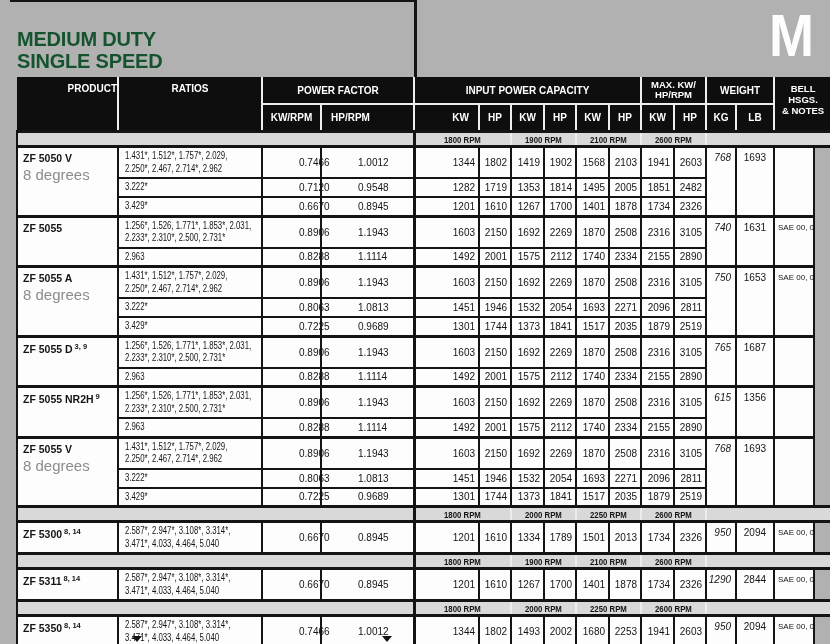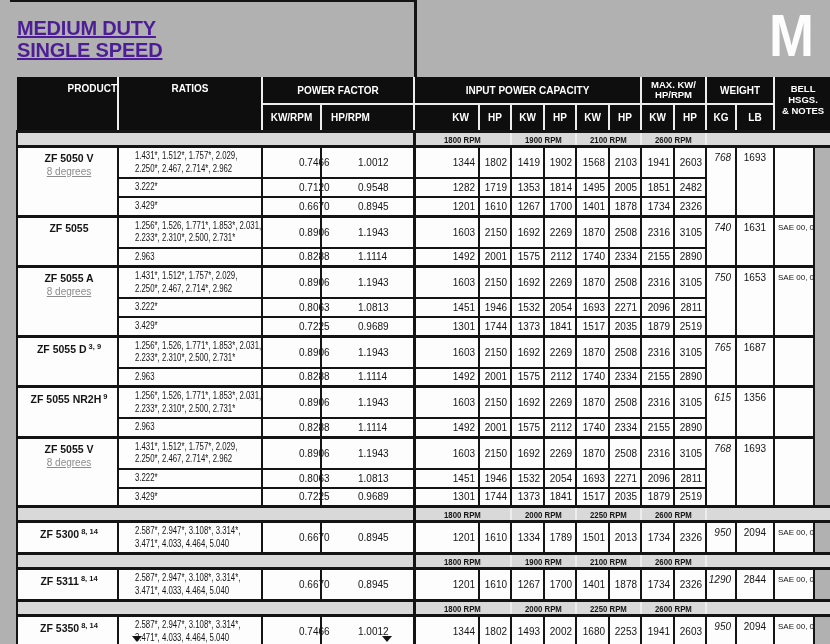--- a/index.html
+++ b/index.html
@@ -5,22 +5,22 @@
   html,body { margin:0; padding:0; }
   body {
     width:830px; height:644px; position:relative; overflow:hidden;
     background:#b1b1b1; font-family:"Liberation Sans", sans-serif;
     -webkit-font-smoothing:antialiased;
   }
   
   .top-rule  { position:absolute; left:10px; top:0; width:406px; height:2px; background:#141414; }
   .vert-rule { position:absolute; left:414px; top:0; width:3px; height:78px; background:#141414; }
   .page-title {
-    position:absolute; left:17px; top:17px; color:#4c1d95; font-weight:bold;
-    font-size:20px; line-height:22px; letter-spacing:-0.2px;text-decoration:underline;
+    position:absolute; left:17px; top:28px; color:#14532d; font-weight:bold;
+    font-size:20px; line-height:22px; letter-spacing:-0.2px;
   }
   .tab-letter {
     position:absolute; right:16px; top:6px; color:#fdfdfd; font-weight:bold;
     font-size:60px; line-height:60px; transform:scaleX(0.9); transform-origin:right top;
   }
   .tri { position:absolute; top:636px; width:0; height:0;
          border-left:5px solid transparent; border-right:5px solid transparent;
          border-top:6px solid #141414; }
   .tri.t1 { left:132px; } .tri.t2 { left:382px; }
 
@@ -40,25 +40,25 @@
   .th-sub    { height:25px; vertical-align:middle; border-top:2px solid #ededed;
                border-left:2px solid #ededed; }
   .th-hprpm  { text-align:left; padding-left:9px; }
   .th-kw1    { text-align:right; padding-right:9px; }
 
   
   tbody td { border:2px solid #141414; background:#fdfdfd; vertical-align:middle; }
   tbody td.gend { border-bottom-width:3px; }
   tbody tr.r2 { height:31px; } tbody tr.r1 { height:19px; }
 
-  .c-prod { text-align:center; vertical-align:top; padding:4px 2px 0 5px; }
+  .c-prod { text-align:left; vertical-align:top; padding:4px 2px 0 5px; }
   .prod-name { font-weight:bold; font-size:10.5px; white-space:nowrap; }
   .prod-sup  { font-size:7.5px; font-weight:bold; margin-left:2px; }
-  .prod-sub  { color:#8c8c8c; font-size:10px; margin-top:2px;text-decoration:underline; }
-  .c-ratio { text-align:left; padding:2px 0 2px 16px; overflow:hidden; }
+  .prod-sub  { color:#8c8c8c; font-size:15px; margin-top:2px; }
+  .c-ratio { text-align:left; padding:2px 0 2px 6px; overflow:hidden; }
   .ratio-line { white-space:nowrap; font-size:10px; line-height:12.5px;
                 transform:scaleX(0.78); transform-origin:0 50%; }
   .c-pf  { text-align:center;padding-left:36px; }
   .c-hpr { text-align:center; padding-right:26px; }
   .c-num { text-align:right; padding-right:3px; }
   .kw1   { border-left-width:3px; }
   .c-kg  { text-align:right; vertical-align:top; padding:4px 4px 0 0;font-style:italic; }
   .c-lb  { text-align:right; vertical-align:top; padding:4px 7px 0 0; }
   .c-note{ font-size:8px; text-align:left; vertical-align:top; padding:5px 0 0 3px; white-space:nowrap; }
   .c-fill{ background:#b1b1b1; border:0; }

